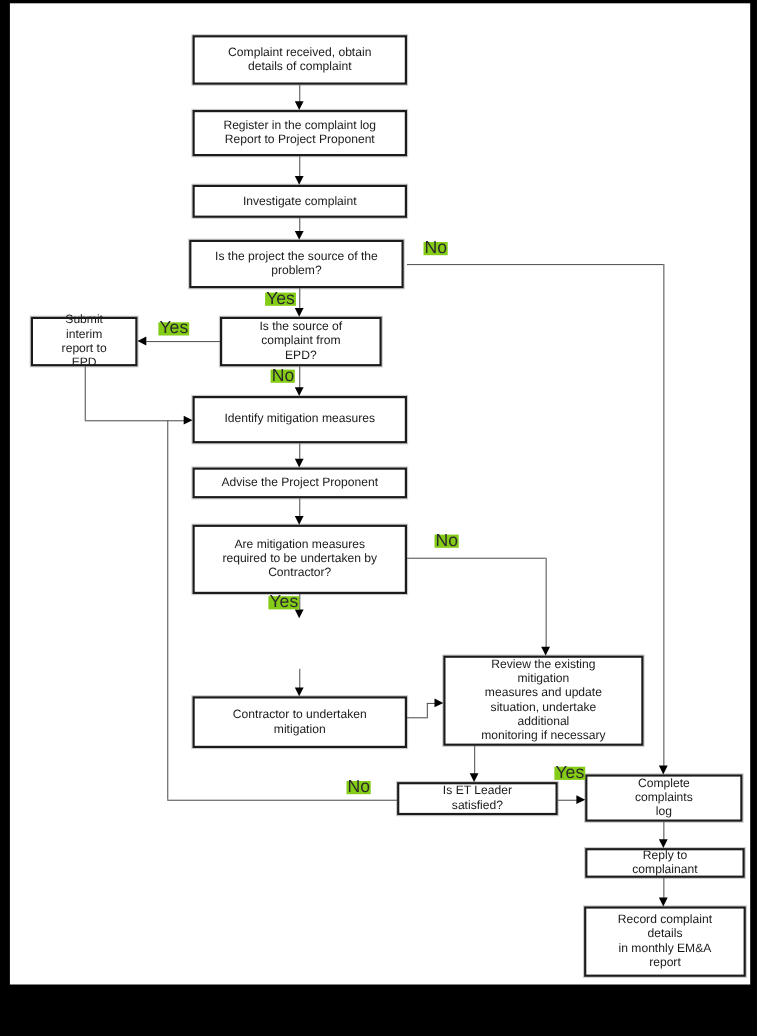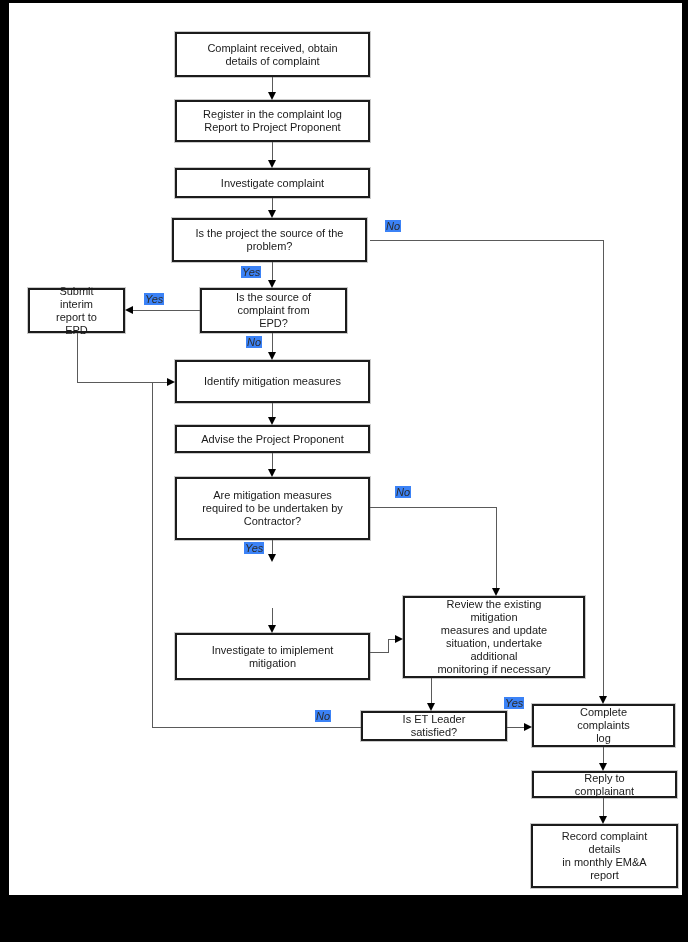--- a/index.html
+++ b/index.html
@@ -8,21 +8,21 @@
   #paper{position:absolute;left:9px;top:3px;width:673px;height:892px;background:#ffffff;}
   .node{position:absolute;background:#fff;border:2px solid #1b1b1b;box-sizing:border-box;
         display:flex;align-items:center;justify-content:center;text-align:center;
         font-size:11px;line-height:13px;color:#1a1a1a;white-space:pre-line;
         padding:2px 20px;box-shadow:0 0 0 1px rgba(140,140,140,.45);}
   .seg{position:absolute;background:#5a5a5a;}
   .ah{position:absolute;width:0;height:0;}
   .ah.d{border-left:4px solid transparent;border-right:4px solid transparent;border-top:8px solid #000;}
   .ah.r{border-top:4px solid transparent;border-bottom:4px solid transparent;border-left:8px solid #000;}
   .ah.l{border-top:4px solid transparent;border-bottom:4px solid transparent;border-right:8px solid #000;}
-  .elabel{position:absolute;font-size:11px;line-height:12px;color:#2b2b2b;background:#3b82f6;padding:0 1px;font-style:italic;}
+  .elabel{position:absolute;font-size:16px;line-height:12px;color:#2b2b2b;background:#84cc16;padding:0 1px;}
 </style>
 </head>
 <body>
 
 <div id="frame">
   <div id="paper"></div>
 
   <div class="node" style="left:175px;top:32px;width:195px;height:45px">Complaint received, obtain
 details of complaint</div>
   <div class="node" style="left:175px;top:100px;width:195px;height:42px">Register in the complaint log
@@ -32,21 +32,21 @@
 problem?</div>
   <div class="node" style="left:200px;top:288px;width:147px;height:45px">Is the source of
 complaint from EPD?</div>
   <div class="node" style="left:28px;top:288px;width:97px;height:45px">Submit interim
 report to EPD</div>
   <div class="node" style="left:175px;top:360px;width:195px;height:43px">Identify mitigation measures</div>
   <div class="node" style="left:175px;top:425px;width:195px;height:28px">Advise the Project Proponent</div>
   <div class="node" style="left:175px;top:477px;width:195px;height:63px">Are mitigation measures
 required to be undertaken by
 Contractor?</div>
-  <div class="node" style="left:175px;top:633px;width:195px;height:47px">Investigate to imiplement
+  <div class="node" style="left:175px;top:633px;width:195px;height:47px">Contractor to undertaken
 mitigation</div>
   <div class="node" style="left:403px;top:596px;width:182px;height:82px">Review the existing mitigation
 measures and update
 situation, undertake additional
 monitoring if necessary</div>
   <div class="node" style="left:361px;top:711px;width:146px;height:30px">Is ET Leader satisfied?</div>
   <div class="node" style="left:532px;top:704px;width:143px;height:43px">Complete complaints
 log</div>
   <div class="node" style="left:532px;top:771px;width:145px;height:27px">Reply to complainant</div>
   <div class="node" style="left:531px;top:824px;width:147px;height:64px">Record complaint details

